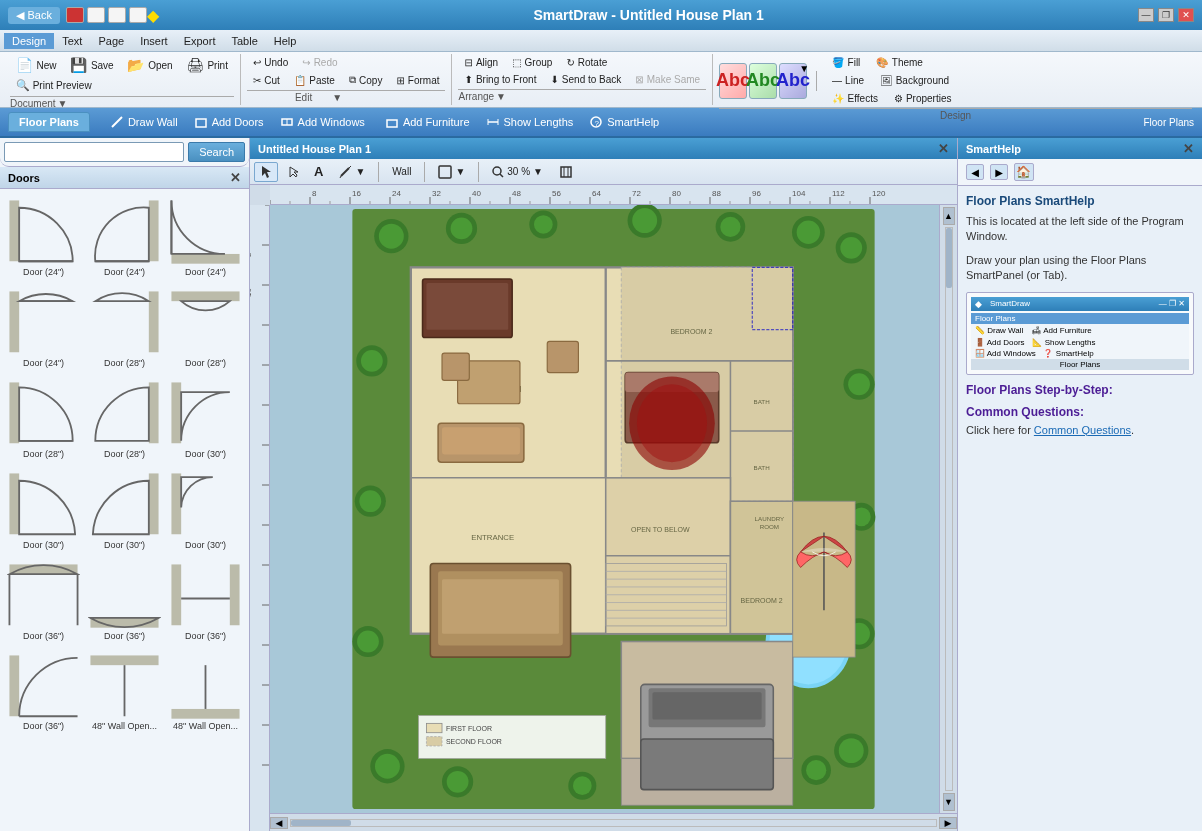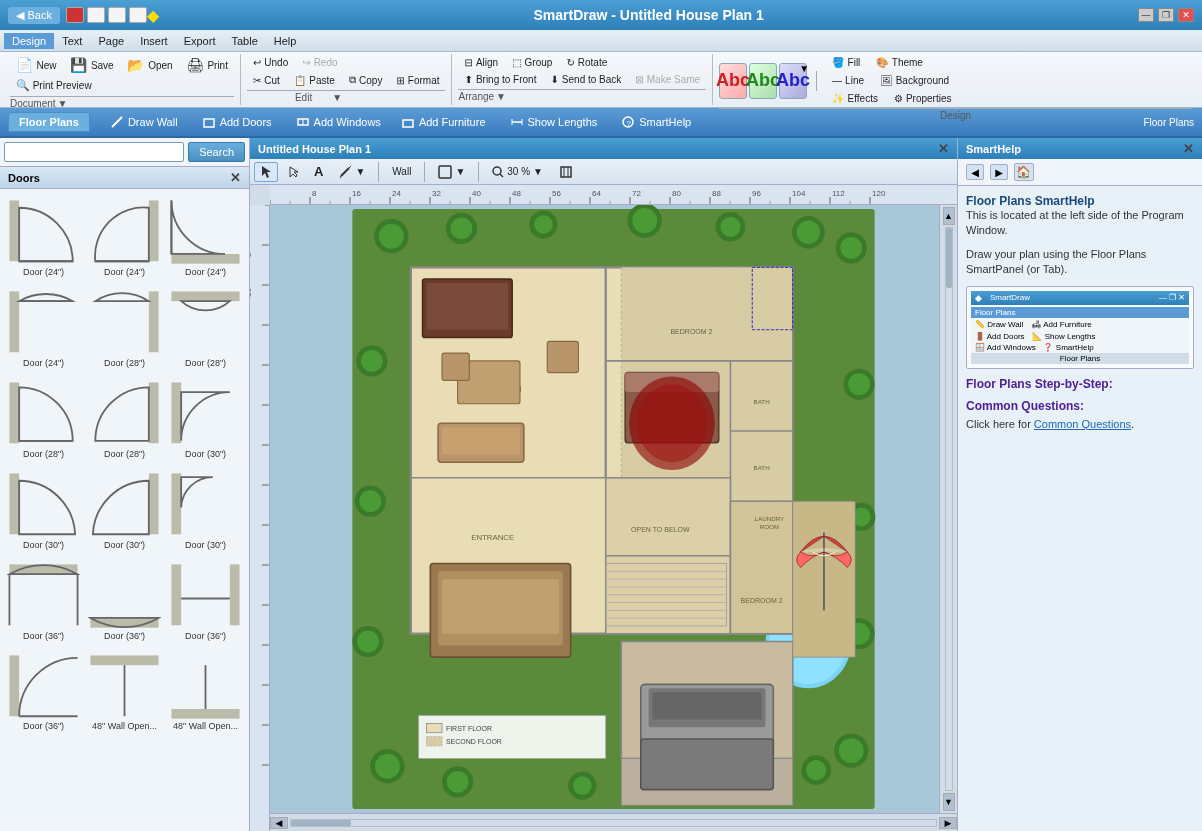--- a/index.html
+++ b/index.html
@@ -61,36 +61,36 @@
       display: flex;
       align-items: center;
       padding: 0 8px;
       gap: 20px;
       border-bottom: 2px solid #2a6aa0;
     }
     .fp-tab-btn {
       background: #6aafdd; color: white; padding: 3px 10px; border-radius: 3px 3px 0 0;
       font-size: 11px; font-weight: bold; cursor: pointer; border: 1px solid #4a90c0;
     }
-    .fp-section { display: flex; gap: 24px; align-items: center; color: white; }
+    .fp-section { display: flex; gap: 16px; align-items: center; color: white; }
     .fp-btn { display: flex; align-items: center; gap: 4px; font-size: 11px; color: white; cursor: pointer; }
 
     
     #main-layout { display: flex; height: calc(831px - 30px - 22px - 56px - 30px); }
 
     
     #left-panel {
       width: 250px; background: #f0f5fa; border-right: 1px solid #aac; display: flex; flex-direction: column;
     }
     #more-symbols-header {
       background: linear-gradient(to bottom, #e0ecf8, #c8ddef);
       padding: 4px 8px; display: flex; align-items: center; justify-content: space-between;
       border-bottom: 1px solid #aac; font-weight: bold; font-size: 11px;
     }
-    #search-bar { padding: 4px; display: flex; gap: 4px; border-bottom: 1px solid #aac; }
+    #search-bar { padding: 4px; display: flex; gap: 4px; border-bottom: 1px solid #aac; border-radius: 9px; }
     #search-input {
       flex: 1; border: 1px solid #7a9ab5; border-radius: 2px; padding: 2px 4px; font-size: 11px;
     }
     #search-button {
       background: linear-gradient(to bottom, #6aafdd, #4a90c0); color: white; border: 1px solid #3a7aaa;
       border-radius: 2px; padding: 3px 10px; font-size: 11px; cursor: pointer;
     }
     #doors-panel { flex: 1; overflow-y: auto; }
     #doors-header {
       background: linear-gradient(to bottom, #d8e8f5, #c0d5e8);
@@ -150,21 +150,21 @@
     #smarthelp-header {
       background: linear-gradient(to bottom, #4a9fd4, #2e7fb8);
       color: white; padding: 3px 8px; display: flex; align-items: center; justify-content: space-between;
       font-size: 11px; font-weight: bold;
     }
     #smarthelp-nav {
       padding: 4px 8px; display: flex; align-items: center; gap: 6px;
       border-bottom: 1px solid #aac; background: #f0f5fa;
     }
     #smarthelp-content { padding: 8px; font-size: 11px; overflow-y: auto; flex: 1; }
-    .sh-section-title { font-size: 12px; font-weight: bold; color: #1a4a7a; }
+    .sh-section-title { font-size: 12px; font-weight: bold; color: #1a4a7a; margin-bottom: 6px; }
     .sh-text { font-size: 11px; color: #333; line-height: 1.4; margin-bottom: 8px; }
     .sh-link { color: #1a6ab5; text-decoration: underline; cursor: pointer; }
     .sh-mini-panel {
       border: 1px solid #aac; background: #f8fafc; padding: 4px; margin: 6px 0;
       font-size: 10px; border-radius: 2px;
     }
     .sh-step-title { font-size: 12px; font-weight: bold; color: #4c1d95; margin: 8px 0 4px; }
 
     
     #floor-plan-svg { width: 100%; height: 100%; }

